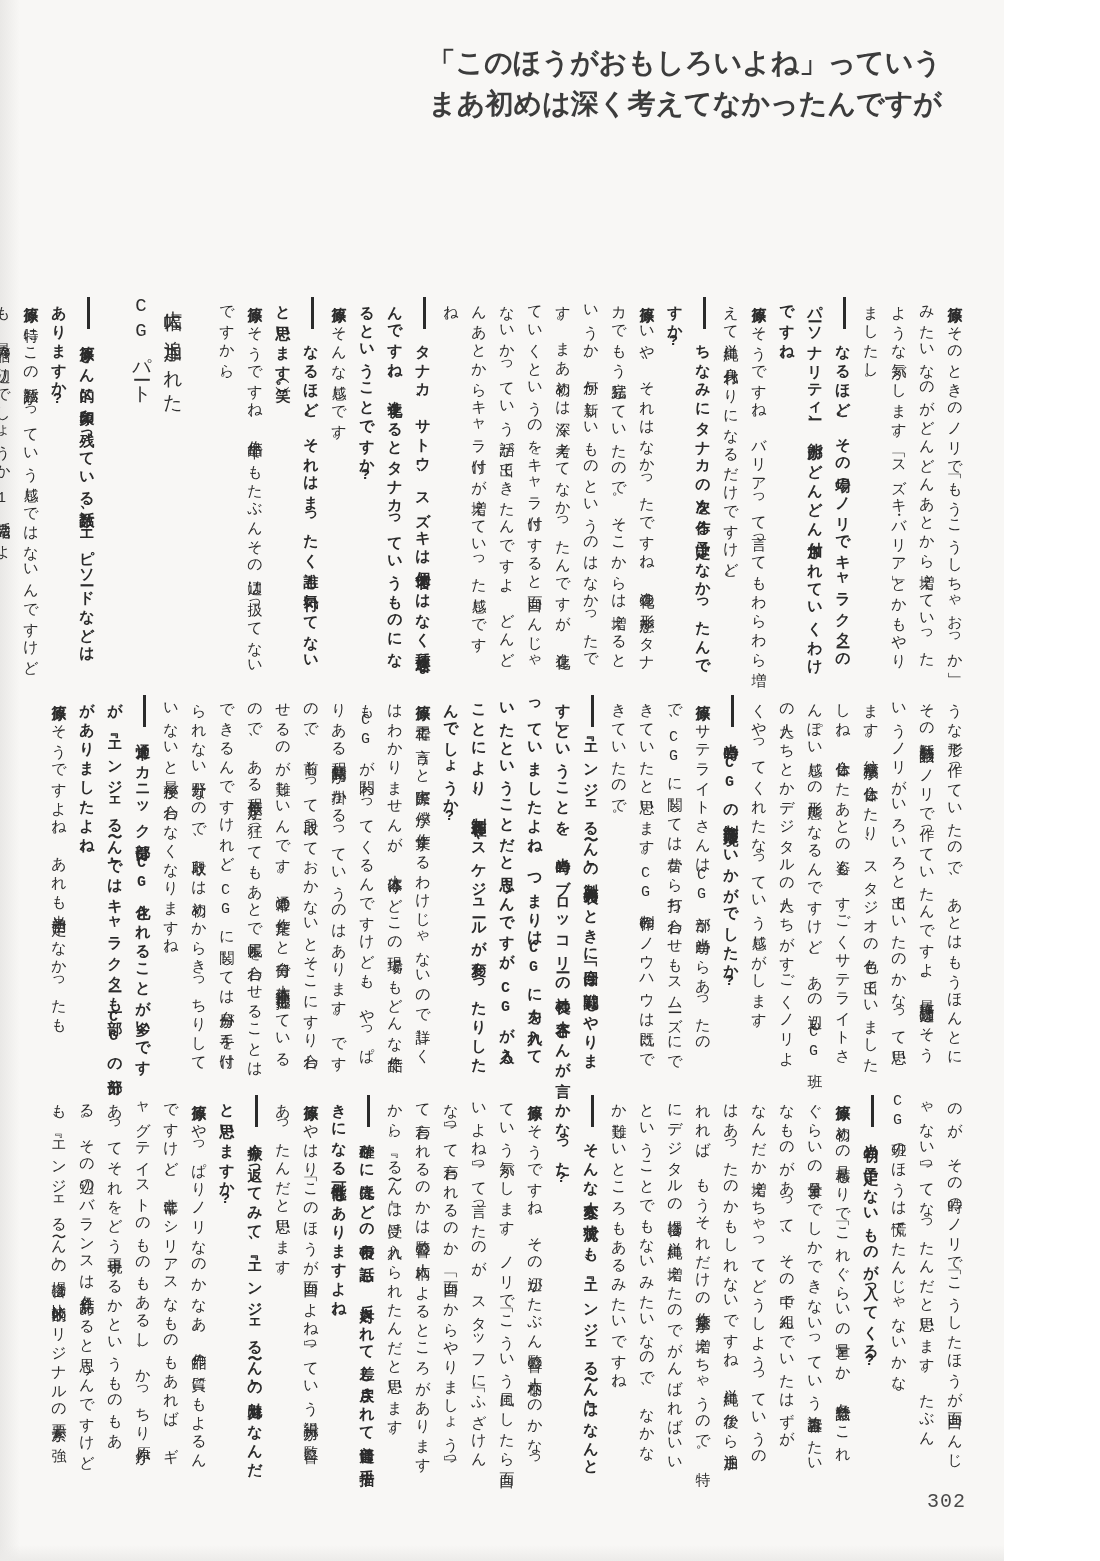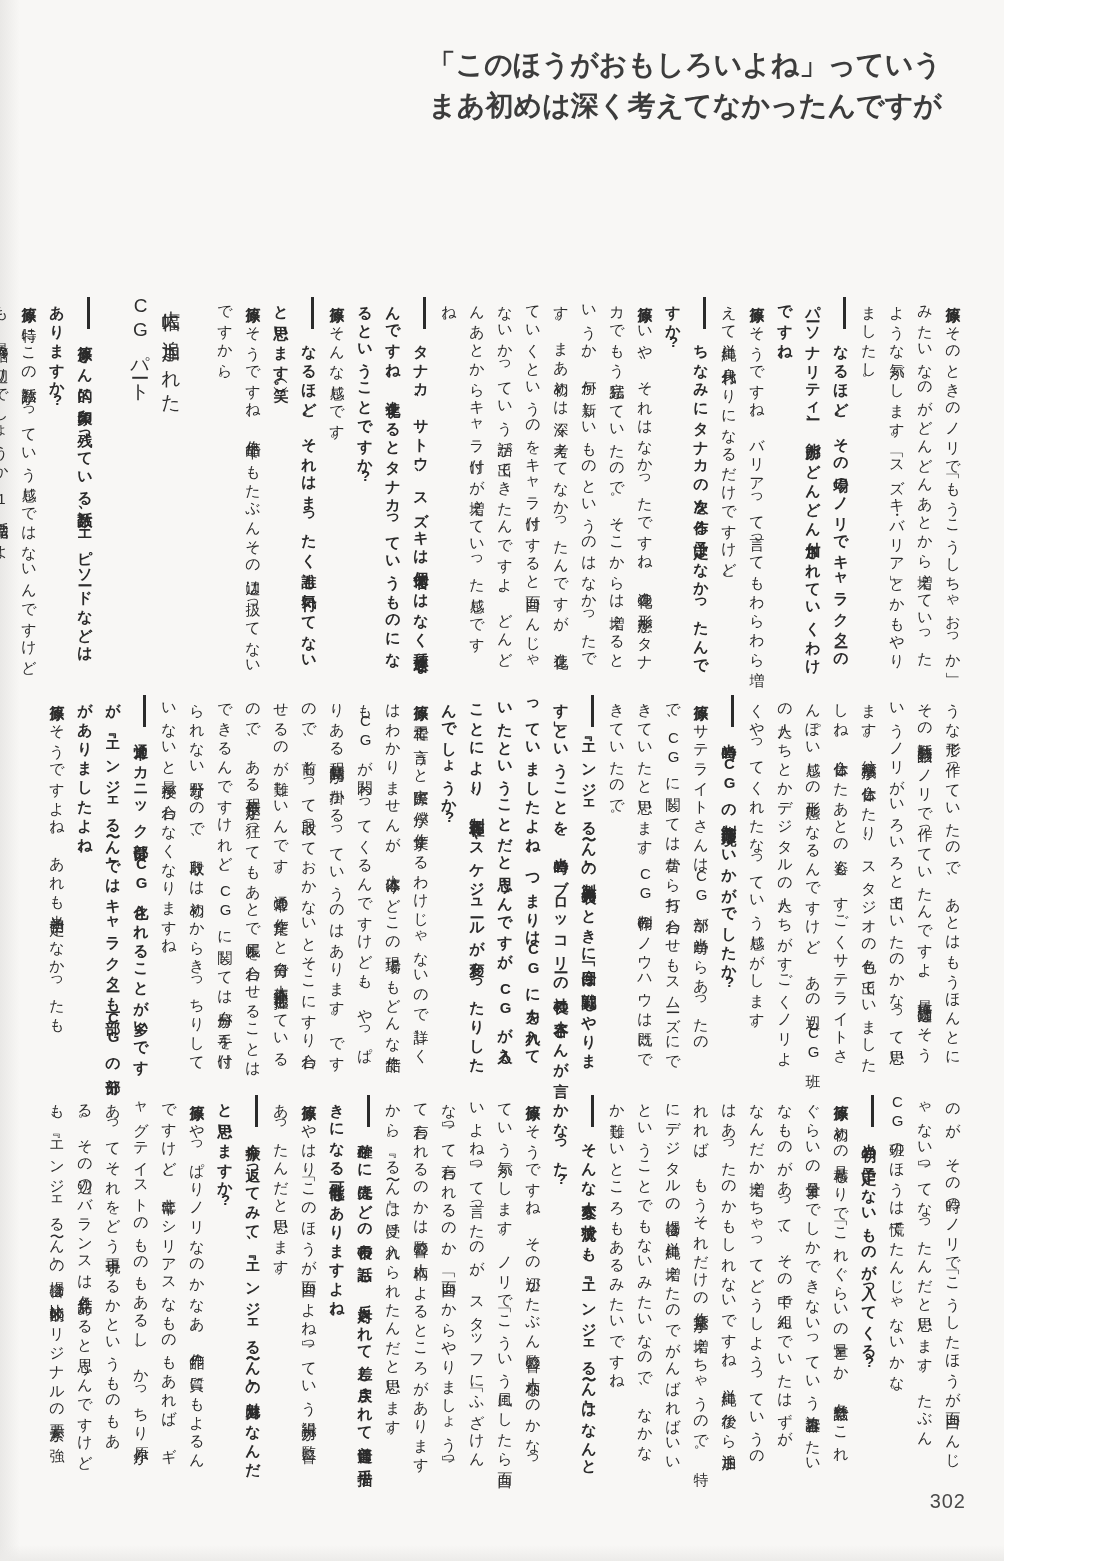--- a/index.html
+++ b/index.html
@@ -4,21 +4,21 @@
 <style>
   html, body { margin: 0; padding: 0; }
   .page {
     position: relative;
     width: 1004px;
     height: 1561px;
     background:
       linear-gradient(0deg, #ecebe9 0, rgba(236,235,233,0) 16px),
       linear-gradient(90deg, #e9e8e6 0, rgba(233,232,230,0) 20px),
       #f8f7f5;
-    font-family: Liberation Sans, sans-serif;
+    font-family: Liberation Mono, monospace;
     color: #2d2d2d;
     overflow: hidden;
   }
 
   
   .headline {
     position: absolute;
     top: 44px;
     right: 62px;
     margin: 0;

